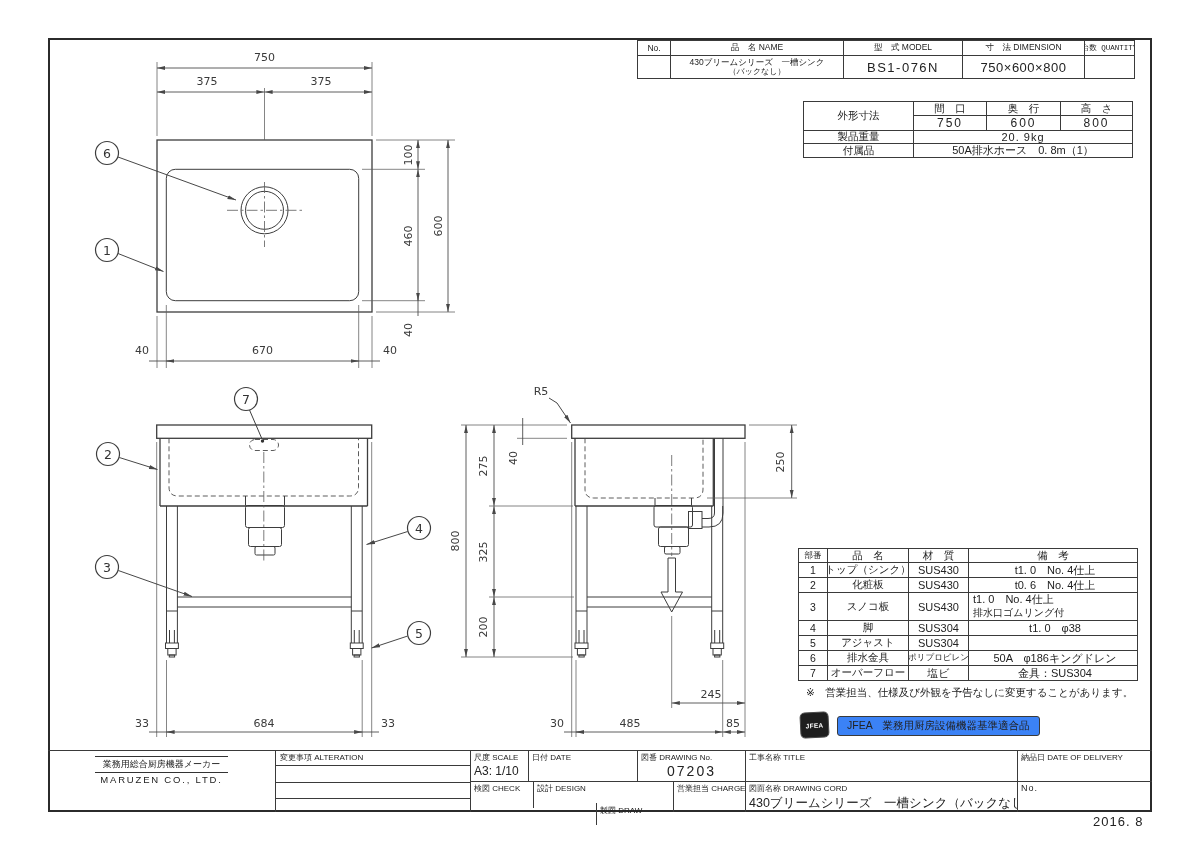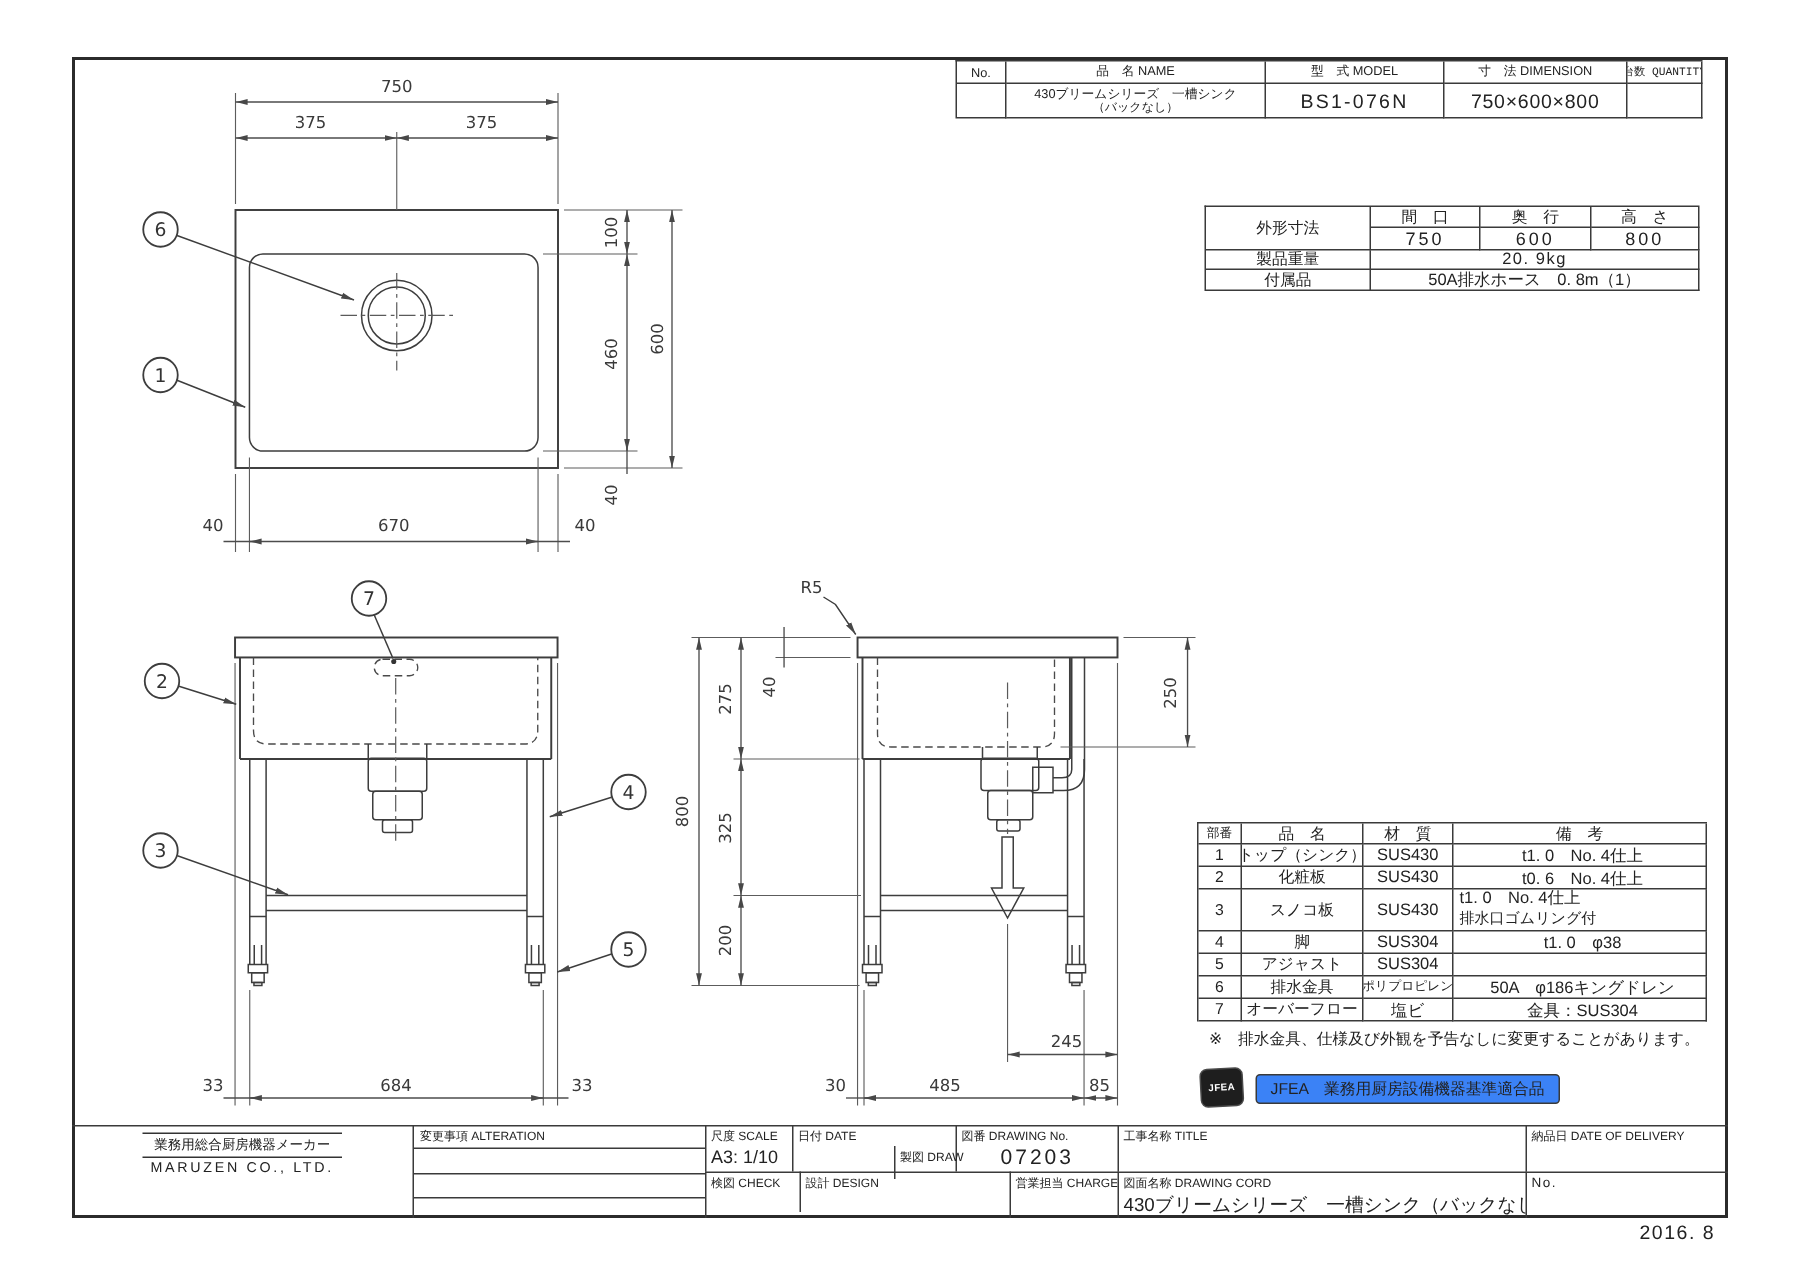--- a/index.html
+++ b/index.html
@@ -216,21 +216,21 @@
     <div></div>
     <div style="flex-direction:column;line-height:1.15;">
       <span style="font-size:8.5px;">430ブリームシリーズ　一槽シンク</span>
       <span style="font-size:8px;">（バックなし）</span>
     </div>
     <div class="big">BS1-076N</div>
     <div class="big" style="letter-spacing:.5px;">750×600×800</div>
     <div></div>
   </div>
 
-  <div class="tbl" style="left:803px;top:101px;grid-template-columns:110px 73px 74px 72px;grid-template-rows:14px 15px 13px 14px;margin-top:36px;">
+  <div class="tbl" style="left:803px;top:101px;grid-template-columns:110px 73px 74px 72px;grid-template-rows:14px 15px 13px 14px;">
     <div class="f10" style="grid-row:1/3;">外形寸法</div>
     <div class="f10">間　口</div>
     <div class="f10">奥　行</div>
     <div class="f10">高　さ</div>
     <div class="num">750</div>
     <div class="num">600</div>
     <div class="num">800</div>
     <div class="f10">製品重量</div>
     <div class="f11" style="grid-column:2/5;letter-spacing:1px;">20. 9kg</div>
     <div class="f10">付属品</div>
@@ -275,21 +275,21 @@
     <div class="f10">排水金具</div>
     <div style="font-size:8.5px;">ポリプロピレン</div>
     <div class="f11 left">50A　φ186キングドレン</div>
 
     <div class="f10">7</div>
     <div class="f10">オーバーフロー</div>
     <div class="f11">塩ビ</div>
     <div class="f11 left">金具：SUS304</div>
   </div>
 
-  <div class="note" style="left:806px;top:686px;">※　排水金具、仕様及び外観を予告なしに変更することがあります。</div>
+  <div class="note" style="left:806px;top:686px;">※　営業担当、仕様及び外観を予告なしに変更することがあります。</div>
 
   <div class="stamp" style="left:800px;top:712px;">JFEA</div>
   <div class="jfeabox" style="left:837px;top:716px;">JFEA　業務用厨房設備機器基準適合品</div>
 
   <div class="hline" style="left:48px;top:750px;width:1104px;"></div>
   <div class="hline" style="left:470px;top:781px;width:682px;"></div>
 
   <div class="abs" style="left:48px;top:750px;width:227px;height:62px;text-align:center;">
     <div style="margin-top:3px;"><span class="tagline">業務用総合厨房機器メーカー</span></div>
     <div class="coen" style="margin-top:1px;">MARUZEN CO., LTD.</div>
@@ -319,21 +319,21 @@
   <div class="tc" style="left:1017px;top:750px;width:135px;height:31px;border-right:none;">
     <div>納品日 DATE OF DELIVERY</div>
   </div>
 
   <div class="tc" style="left:470px;top:781px;width:63px;height:31px;">
     <div>検図 CHECK</div>
   </div>
   <div class="tc" style="left:533px;top:781px;width:63px;height:27px;">
     <div>設計 DESIGN</div>
   </div>
-  <div class="tc" style="left:596px;top:764px;width:77px;height:22px;">
+  <div class="tc" style="left:596px;top:803px;width:77px;height:22px;">
     <div>製図 DRAW</div>
   </div>
   <div class="tc" style="left:673px;top:781px;width:72px;height:31px;">
     <div>営業担当 CHARGE</div>
   </div>
   <div class="tc" style="left:745px;top:781px;width:272px;height:31px;">
     <div>図面名称 DRAWING CORD</div>
     <div style="font-size:12.5px;margin-top:1px;">430ブリームシリーズ　一槽シンク（バックなし）</div>
   </div>
   <div class="tc" style="left:1017px;top:781px;width:135px;height:31px;">

